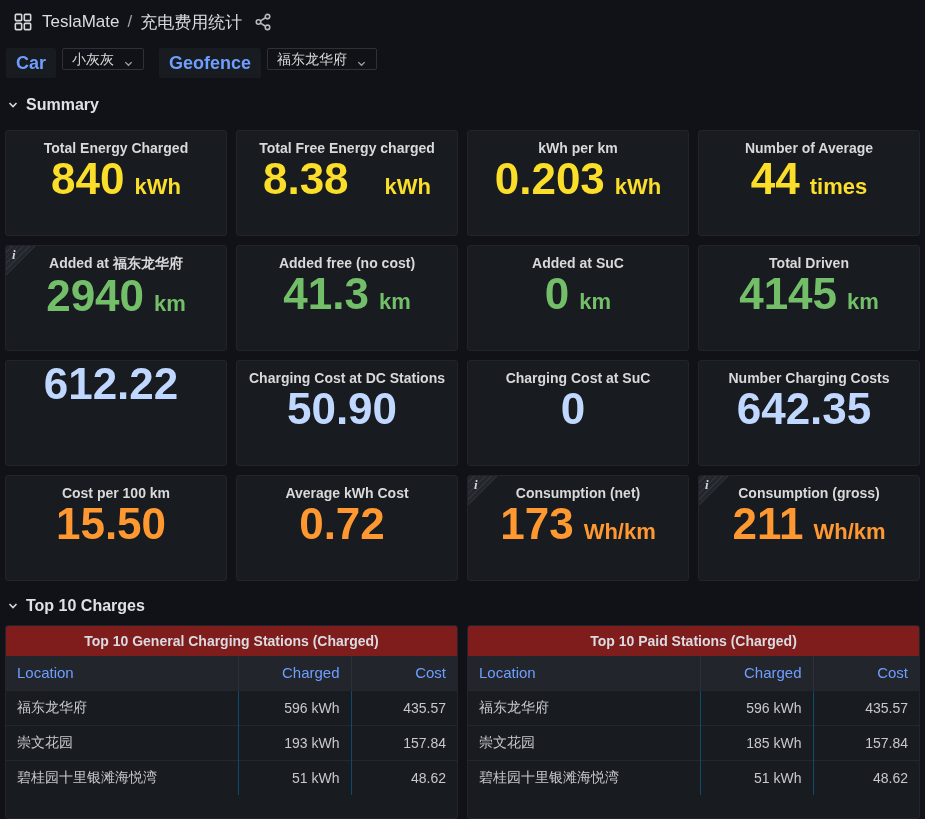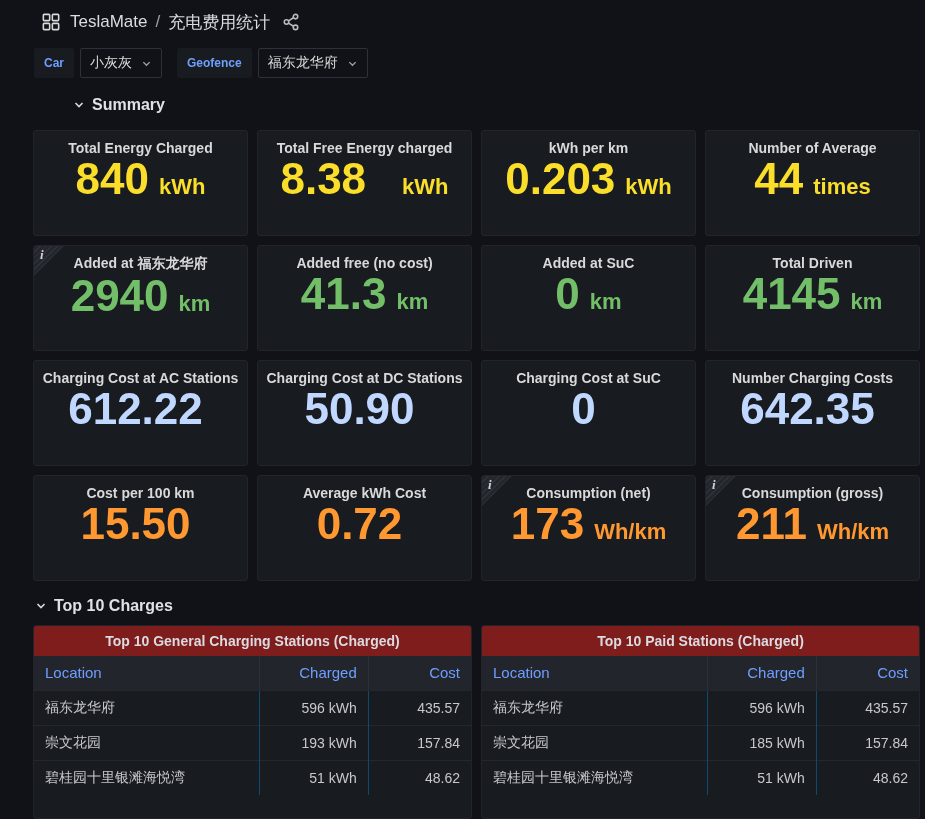--- a/index.html
+++ b/index.html
@@ -2,21 +2,21 @@
 <html><head>
 <meta charset="utf-8">
 <style>
   * { margin: 0; padding: 0; box-sizing: border-box; }
   html, body { width: 925px; height: 819px; overflow: hidden; }
   body {
     background: #111217;
     font-family: "Liberation Sans", sans-serif;
     color: #d8d9da;
   }
-  .page { width: 925px; height: 819px; overflow: hidden; padding-left: 28px; }
+  .page { width: 925px; height: 819px; overflow: hidden; }
 
   
   .header {
     height: 36px;
     padding: 8px 14px 0 14px;
     display: flex;
     align-items: center;
     gap: 10px;
   }
   .dash-icon { display: flex; align-items: center; }
@@ -31,44 +31,44 @@
     gap: 15px;
   }
   .filter-group { display: flex; gap: 6px; }
   .filter-label {
     height: 30px;
     padding: 0 10px;
     display: flex; align-items: center;
     background: #181b1f;
     border-radius: 2px;
     color: #6e9fff;
-    font-size: 12px;
+    font-size: 18px;
     font-weight: 600;
   }
   .filter-select {
-    height: 30px;
+    height: 22px;
     padding: 0 9px;
-    display: flex; align-items: center; gap: 9px;
+    display: flex; align-items: flex-end; gap: 9px;
     background: #111217;
     border: 1px solid #2f3138;
     border-radius: 2px;
     color: #d8d9da;
     font-size: 14px;
     cursor: pointer;
   }
 
   
   .section-header {
     display: flex; align-items: center; gap: 7px;
     color: #e0e1e6;
     font-size: 16px;
     font-weight: 700;
     cursor: pointer;
   }
-  .section-header.summary { padding: 12px 6px 10px 7px; margin-left: 38px; }
+  .section-header.summary { padding: 12px 6px 10px 7px; }
   .section-header.top10 { padding: 16px 6px 10px 7px; }
 
   
   .stats-grid {
     margin: 6px 5px 0 5px;
     display: grid;
     grid-template-columns: repeat(4, 1fr);
     grid-auto-rows: 106px;
     gap: 9px;
   }
@@ -292,21 +292,20 @@
     </div>
     <div class="stat-panel">
       <div class="stat-title">Total Driven</div>
       <div class="stat-value" style="color: rgb(115, 191, 105);">
         <span class="num">4145</span>
         <span class="unit">km</span>
       </div>
     </div>
 
     <div class="stat-panel">
-      <div class="stat-title">Charging Cost at AC Stations</div>
       <div class="stat-value" style="color: rgb(192, 216, 255);">
         <span class="num">612.22</span>
         <span class="unit"></span>
       </div>
     </div>
     <div class="stat-panel">
       <div class="stat-title">Charging Cost at DC Stations</div>
       <div class="stat-value" style="color: rgb(192, 216, 255);">
         <span class="num">50.90</span>
         <span class="unit"></span>

